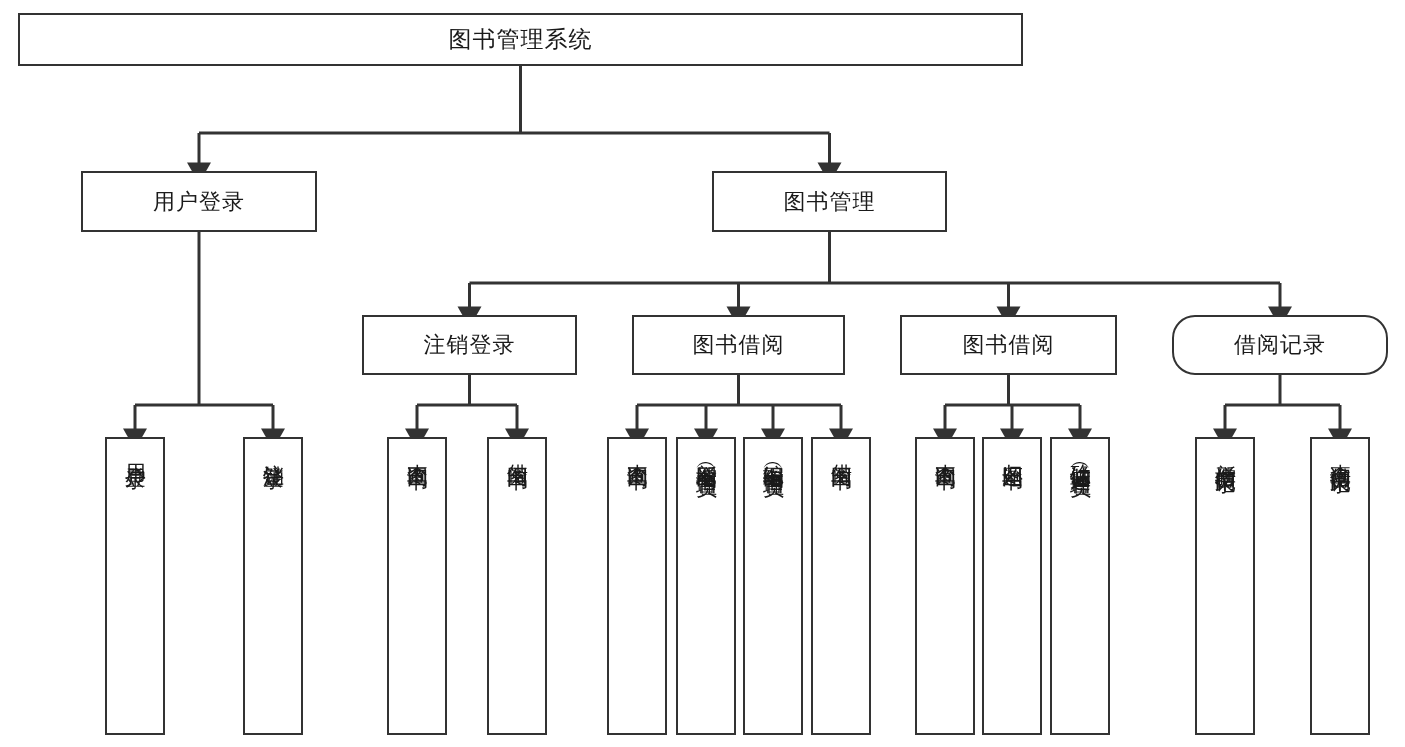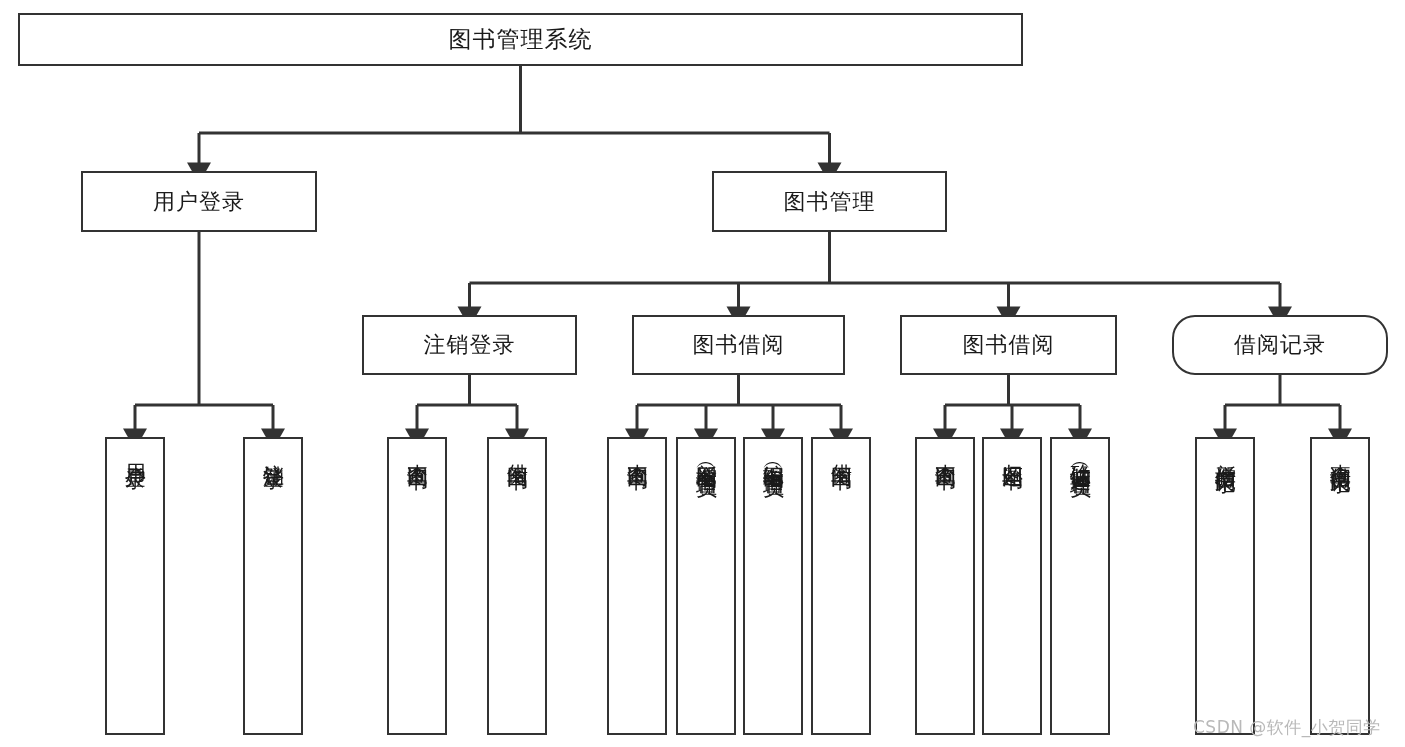--- a/index.html
+++ b/index.html
@@ -171,14 +171,13 @@
       <div class="node vert" style="left: 1050px; top: 437px; width: 60px; height: 298px;">
         <span class="node-label">确认归还（管理员）</span>
       </div>
       <div class="node vert" style="left: 1195px; top: 437px; width: 60px; height: 298px;">
         <span class="node-label">新增借阅记录</span>
       </div>
       <div class="node vert" style="left: 1310px; top: 437px; width: 60px; height: 298px;">
         <span class="node-label">查询借阅记录</span>
       </div>
     </div>
-  <div class="watermark" style="left:1193px; top:716px;">CSDN @软件_小贺同学</div>
 </div>
 
 </body></html>

